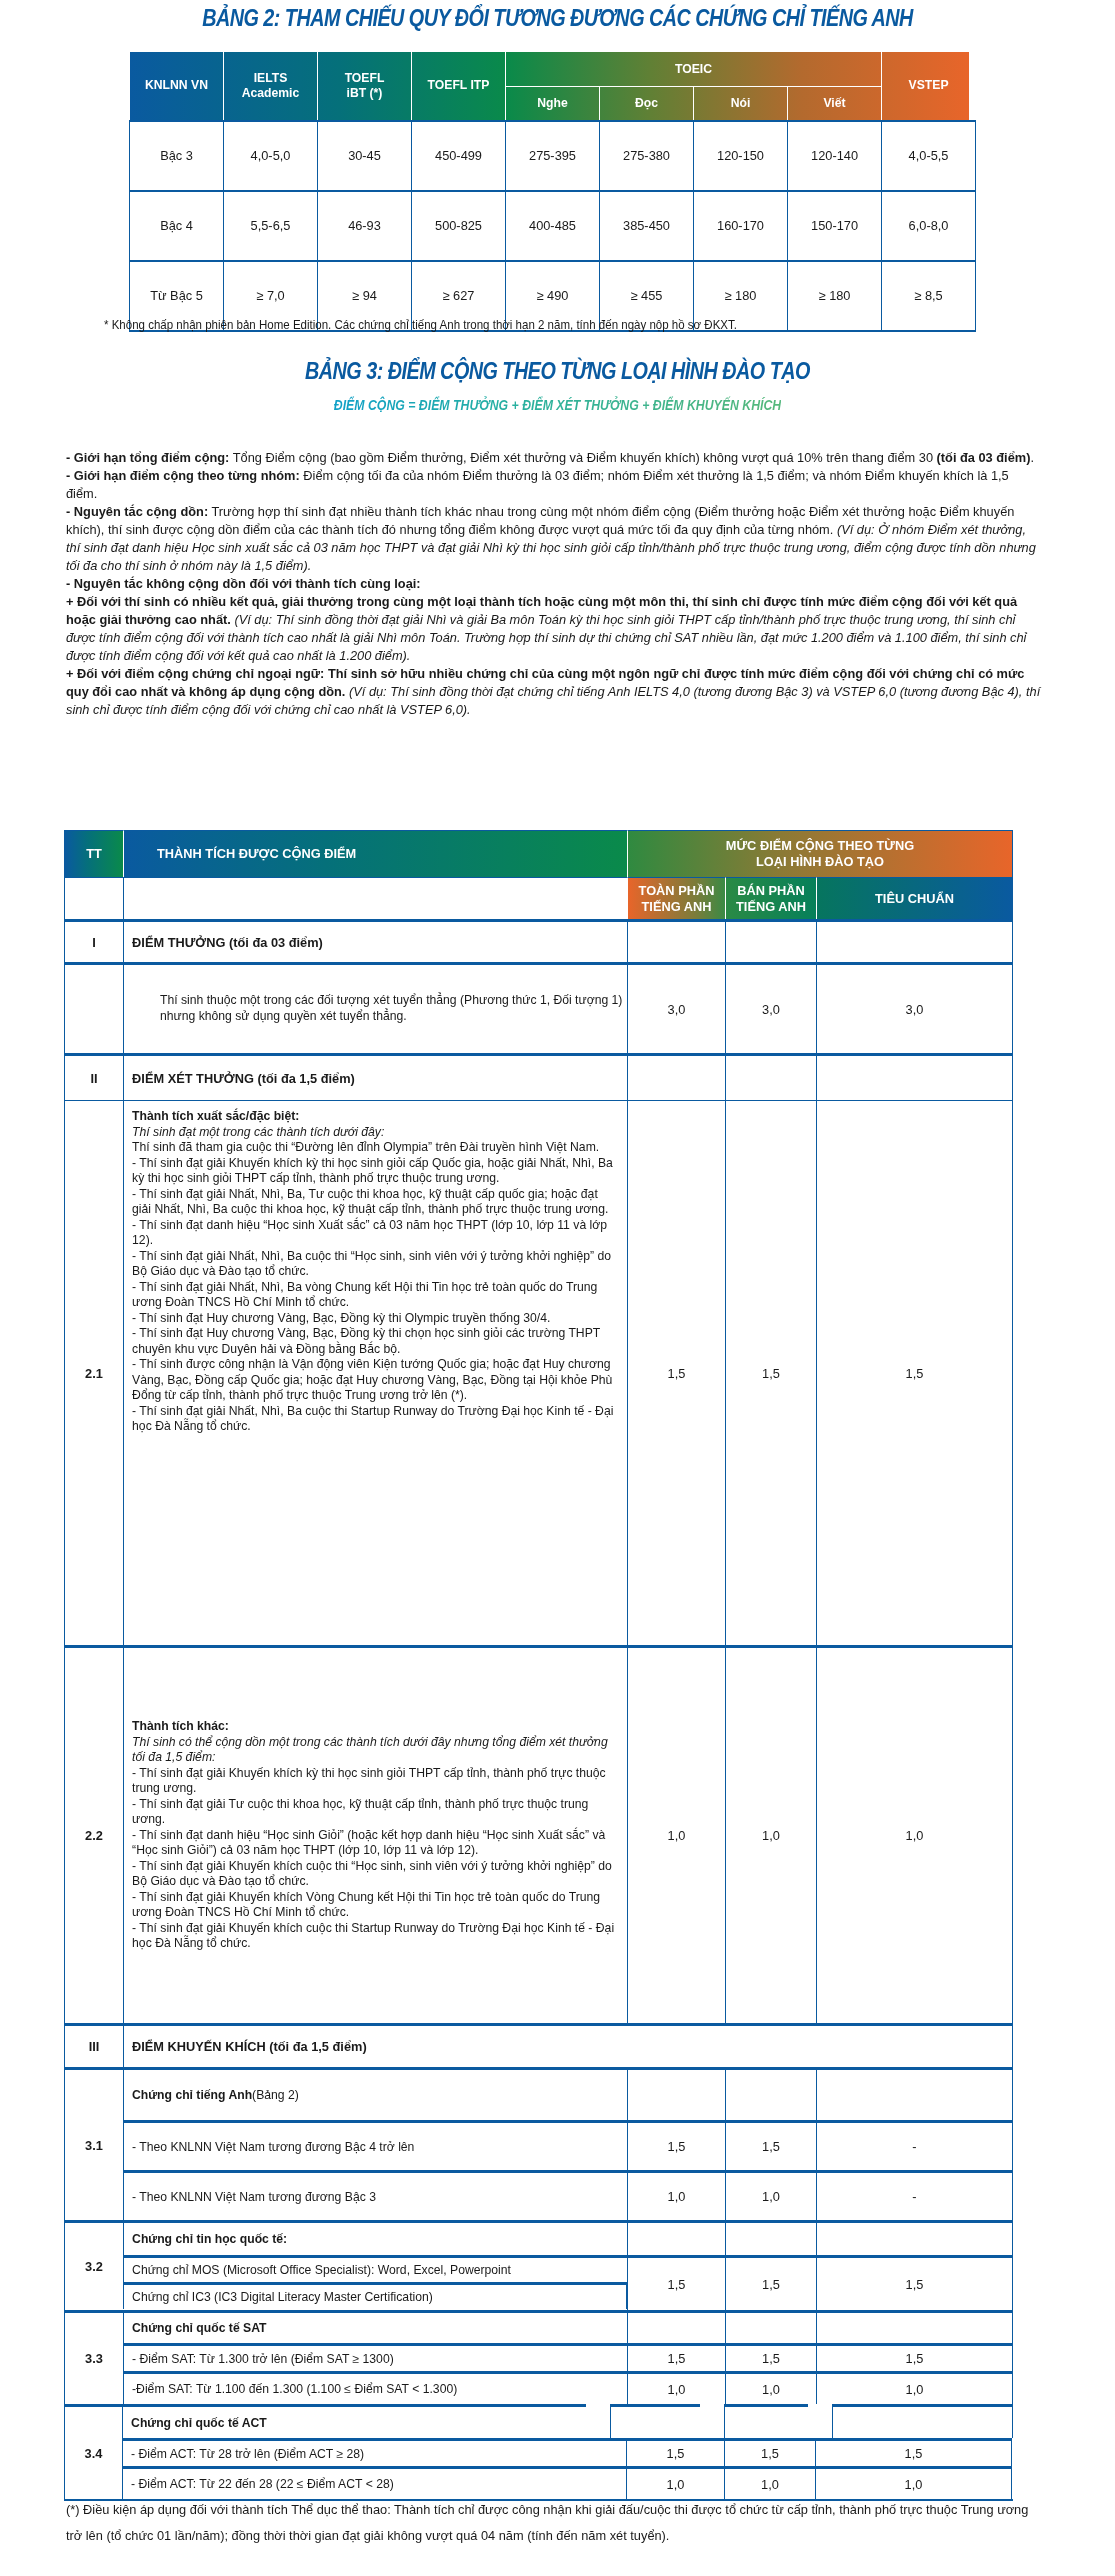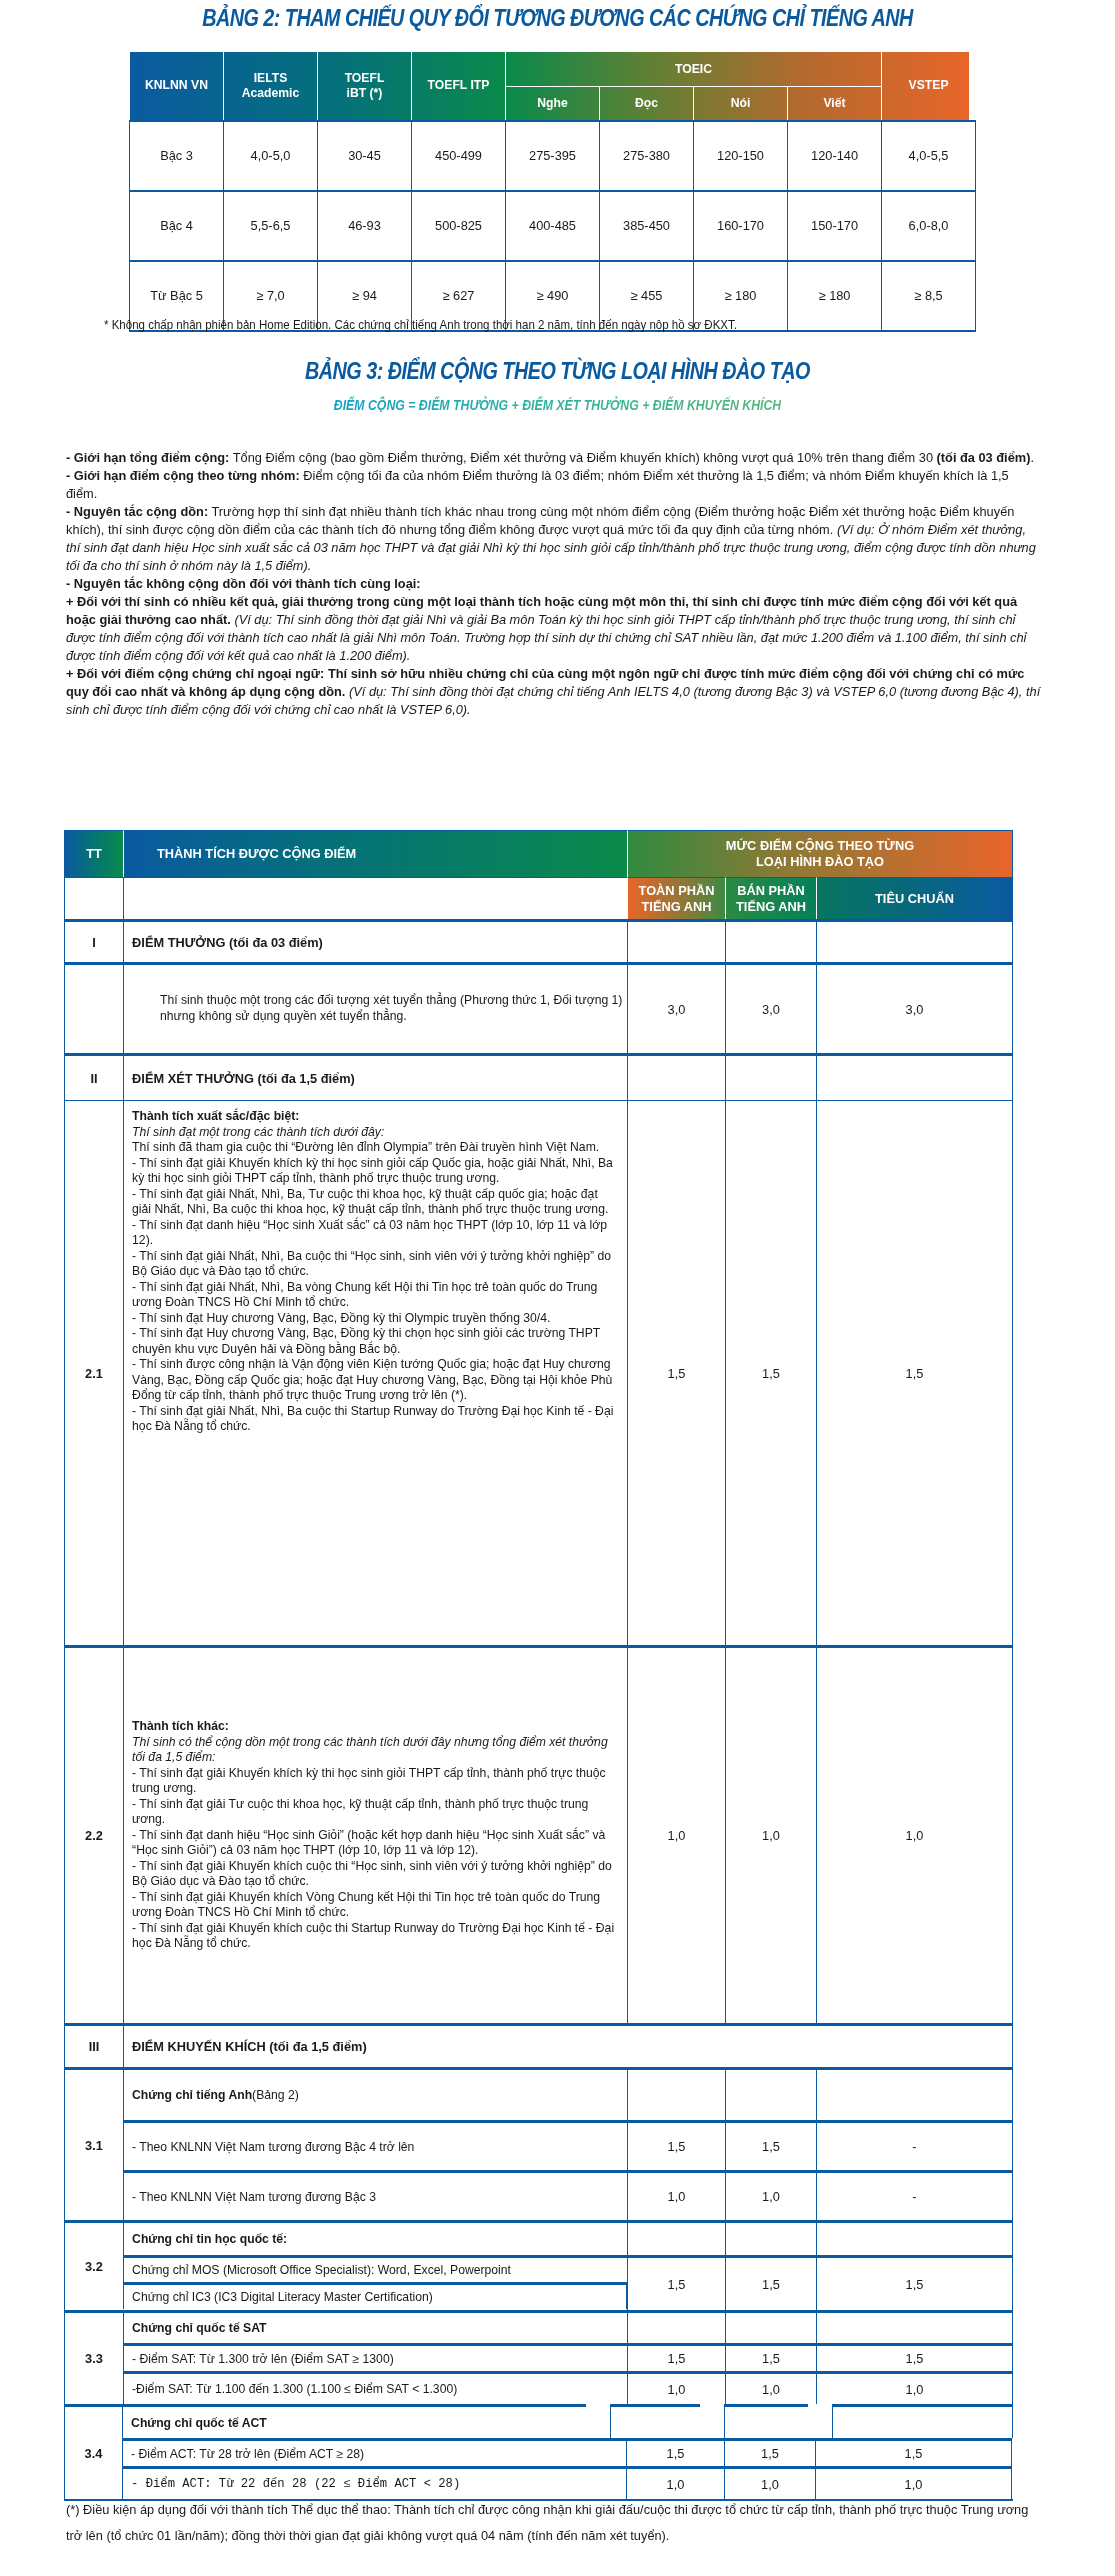--- a/index.html
+++ b/index.html
@@ -376,21 +376,21 @@
         <div class="cell c-s2 thick-top"></div>
         <div class="cell c-s3 thick-top" style="border-right:1.7px solid #0a5aa0;"></div>
       </div>
       <div style="display:flex;height:28px;">
         <div class="cell c-desc thick-top left" style="font-size:12.2px;">- Điểm ACT: Từ 28 trở lên (Điểm ACT  ≥ 28)</div>
         <div class="cell c-s1 thick-top">1,5</div>
         <div class="cell c-s2 thick-top">1,5</div>
         <div class="cell c-s3 thick-top" style="border-right:1.7px solid #0a5aa0;">1,5</div>
       </div>
       <div style="display:flex;height:33px;">
-        <div class="cell c-desc thick-top left" style="font-size:12.2px;font-family:Liberation Mono, monospace;">- Điểm ACT: Từ 22 đến 28 (22 ≤ Điểm ACT &lt; 28)</div>
+        <div class="cell c-desc thick-top left" style="font-size:12.2px;">- Điểm ACT: Từ 22 đến 28 (22 ≤ Điểm ACT &lt; 28)</div>
         <div class="cell c-s1 thick-top">1,0</div>
         <div class="cell c-s2 thick-top">1,0</div>
         <div class="cell c-s3 thick-top" style="border-right:1.7px solid #0a5aa0;">1,0</div>
       </div>
     </div>
   </div>
   <div style="width:949px;border-top:2.3px solid #0a5aa0;"></div>
 </div>
 
 <div class="footnote">(*) Điều kiện áp dụng đối với thành tích Thể dục thể thao: Thành tích chỉ được công nhận khi giải đấu/cuộc thi được tổ chức từ cấp tỉnh, thành phố trực thuộc Trung ương trở lên (tổ chức 01 lần/năm); đồng thời thời gian đạt giải không vượt quá 04 năm (tính đến năm xét tuyển).</div>

